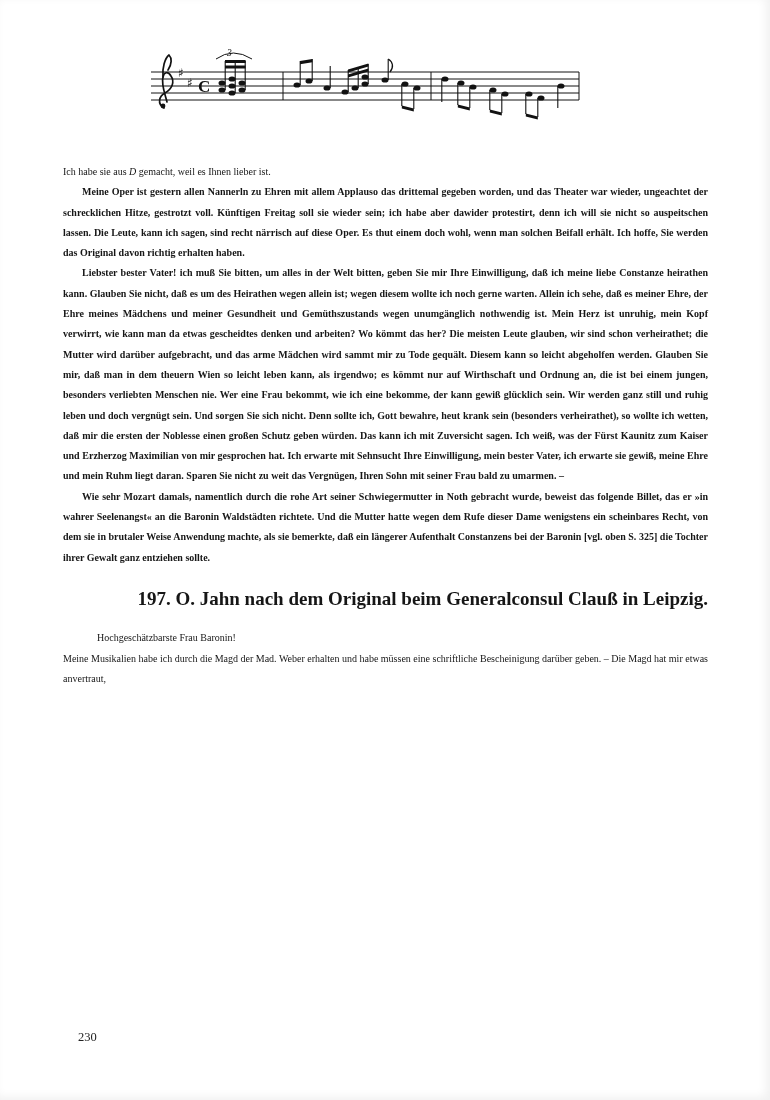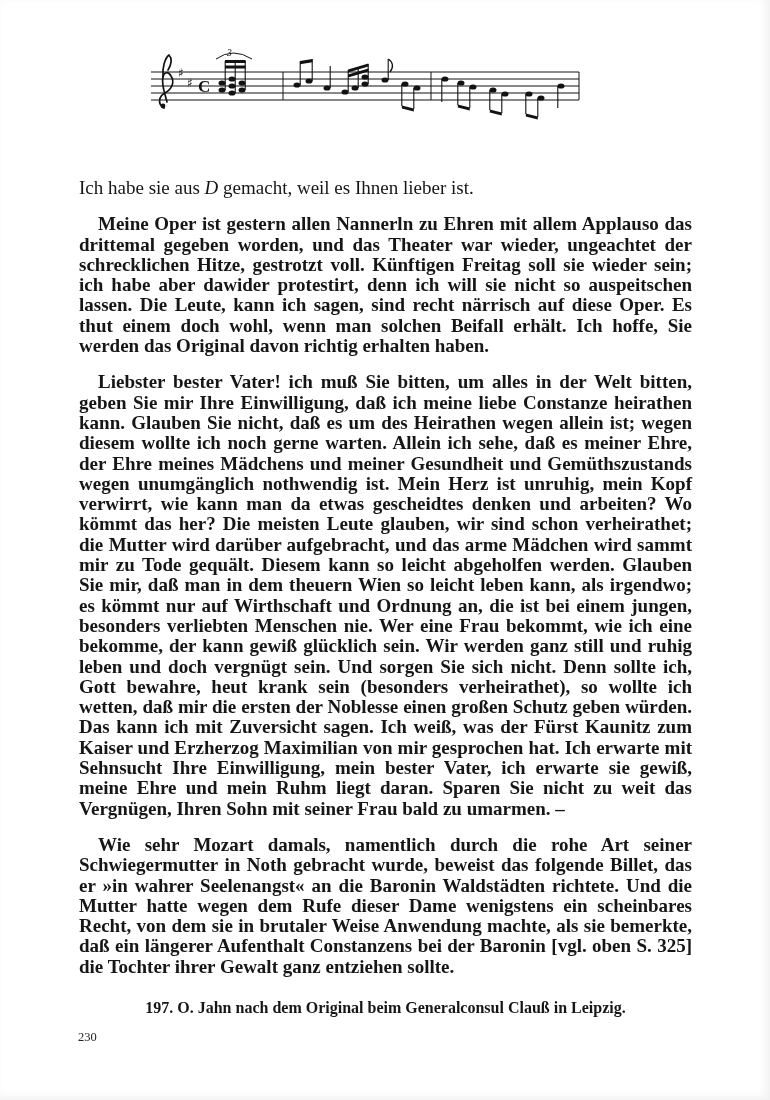--- a/index.html
+++ b/index.html
@@ -22,33 +22,33 @@
     top: 46px; left: 0; width: 100%;
     margin: 0;
     display: flex; justify-content: center;
   }
   .music-figure svg { transform: translateX(-22px); }
   .content {
     position: absolute;
     left: 63px; top: 162px; width: 645px;
   }
   p {
-    margin: 16px;
-    font-size: 19px;
+    margin: 0;
+    font-size: 10px;
     line-height: 20.3px;
     text-align: justify;
   }
   .indent { text-indent: 19px; font-weight: bold; }
   .em { font-style: italic; }
   .fill-last { text-align-last: justify; }
   .heading {
-    font-size: 16px;
+    font-size: 19px;
     line-height: 20.3px;
     font-weight: bold;
-    text-align: center;
+    text-align: right;
     margin: 21px 0 19px 0;
   }
   .salutation {
     text-indent: 34px;
     text-align: left;
   }
   .pagenum {
     position: absolute;
     left: 78px; top: 1030px;
     font-size: 12.5px;
@@ -183,19 +183,21 @@
 
     <p class="indent">Meine Oper ist gestern allen Nannerln zu Ehren mit allem Applauso das drittemal gegeben worden, und das Theater war wieder, ungeachtet der schrecklichen Hitze, gestrotzt voll. Künftigen Freitag soll sie wieder sein; ich habe aber dawider protestirt, denn ich will sie nicht so auspeitschen lassen. Die Leute, kann ich sagen, sind recht närrisch auf diese Oper. Es thut einem doch wohl, wenn man solchen Beifall erhält. Ich hoffe, Sie werden das Original davon richtig erhalten haben.</p>
 
     <p class="indent">Liebster bester Vater! ich muß Sie bitten, um alles in der Welt bitten, geben Sie mir Ihre Einwilligung, daß ich meine liebe Constanze heirathen kann. Glauben Sie nicht, daß es um des Heirathen wegen allein ist; wegen diesem wollte ich noch gerne warten. Allein ich sehe, daß es meiner Ehre, der Ehre meines Mädchens und meiner Gesundheit und Gemüthszustands wegen unumgänglich nothwendig ist. Mein Herz ist unruhig, mein Kopf verwirrt, wie kann man da etwas gescheidtes denken und arbeiten? Wo kömmt das her? Die meisten Leute glauben, wir sind schon verheirathet; die Mutter wird darüber aufgebracht, und das arme Mädchen wird sammt mir zu Tode gequält. Diesem kann so leicht abgeholfen werden. Glauben Sie mir, daß man in dem theuern Wien so leicht leben kann, als irgendwo; es kömmt nur auf Wirthschaft und Ordnung an, die ist bei einem jungen, besonders verliebten Menschen nie. Wer eine Frau bekommt, wie ich eine bekomme, der kann gewiß glücklich sein. Wir werden ganz still und ruhig leben und doch vergnügt sein. Und sorgen Sie sich nicht. Denn sollte ich, Gott bewahre, heut krank sein (besonders verheirathet), so wollte ich wetten, daß mir die ersten der Noblesse einen großen Schutz geben würden. Das kann ich mit Zuversicht sagen. Ich weiß, was der Fürst Kaunitz zum Kaiser und Erzherzog Maximilian von mir gesprochen hat. Ich erwarte mit Sehnsucht Ihre Einwilligung, mein bester Vater, ich erwarte sie gewiß, meine Ehre und mein Ruhm liegt daran. Sparen Sie nicht zu weit das Vergnügen, Ihren Sohn mit seiner Frau bald zu umarmen. –</p>
 
 
     <p class="indent">Wie sehr Mozart damals, namentlich durch die rohe Art seiner Schwiegermutter in Noth gebracht wurde, beweist das folgende Billet, das er »in wahrer Seelenangst« an die Baronin Waldstädten richtete. Und die Mutter hatte wegen dem Rufe dieser Dame wenigstens ein scheinbares Recht, von dem sie in brutaler Weise Anwendung machte, als sie bemerkte, daß ein längerer Aufenthalt Constanzens bei der Baronin [vgl. oben S. 325] die Tochter ihrer Gewalt ganz entziehen sollte.</p>
 
     <h2 class="heading">197. O. Jahn nach dem Original beim Generalconsul Clauß in Leipzig.</h2>
 
-
+    <p class="salutation">Hochgeschätzbarste Frau Baronin!</p>
+
+    <p class="fill-last">Meine Musikalien habe ich durch die Magd der Mad. Weber erhalten und habe müssen eine schriftliche Bescheinigung darüber geben. – Die Magd hat mir etwas anvertraut,</p>
 
   </main>
 
   <div class="pagenum">230</div>
 
 </div>
 
 </body></html>

